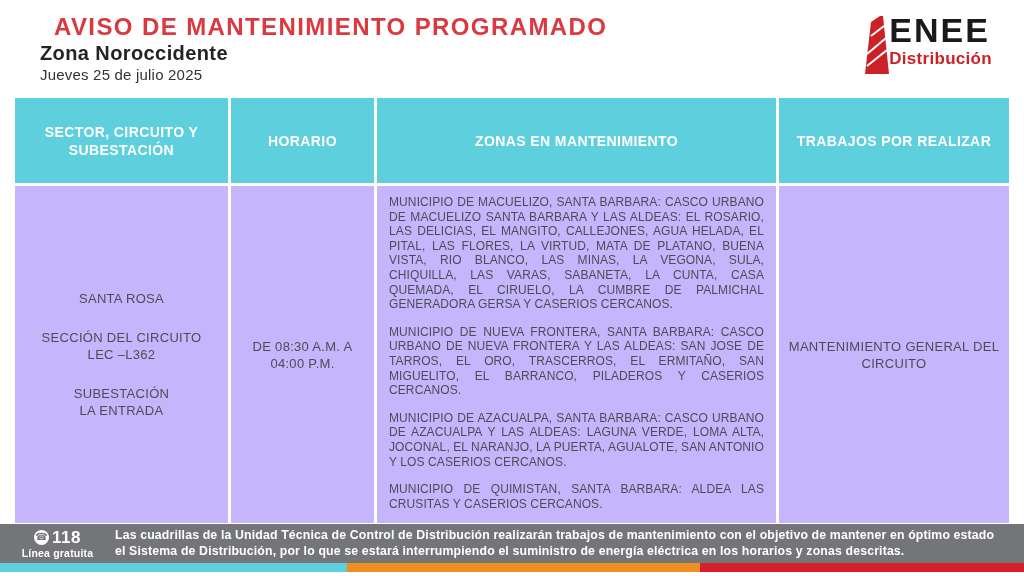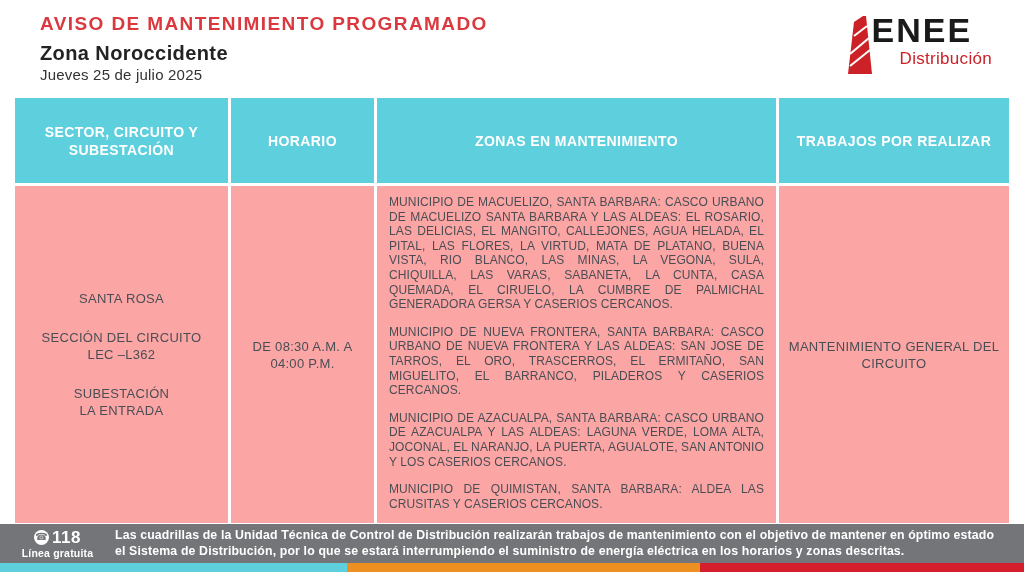--- a/index.html
+++ b/index.html
@@ -7,22 +7,22 @@
   body {
     font-family: "Liberation Sans", sans-serif;
     background: #ffffff;
     position: relative;
     overflow: hidden;
   }
   .page { position: absolute; inset: 0; background: #ffffff; }
 
   
   .doc-title {
-    position: absolute; left: 40px; top: 13px;
-    color: #d9393f; font-size: 19px; font-weight: bold;
+    position: absolute; left: 54px; top: 13px;
+    color: #d9393f; font-size: 24px; font-weight: bold;
     letter-spacing: 1.4px; white-space: nowrap;
   }
   .doc-zone {
     position: absolute; left: 40px; top: 42px;
     color: #232323; font-size: 20px; font-weight: bold;
     letter-spacing: 0.4px;
   }
   .doc-date {
     position: absolute; left: 40px; top: 66px;
     color: #333333; font-size: 15px; letter-spacing: 0.2px;
@@ -33,41 +33,41 @@
     position: absolute; right: 32px; top: 12px;
     display: flex; align-items: flex-start; gap: 0;
   }
   .logo-tower { width: 26px; height: 58px; margin-top: 4px; }
   .logo-text { display: flex; flex-direction: column; align-items: flex-start; }
   .logo-main {
     color: #1a1a1a; font-size: 34px; font-weight: bold;
     letter-spacing: 2px; line-height: 36px;
   }
   .logo-sub {
-    color: #cb2127; font-size: 17px; font-weight: normal;
-    letter-spacing: 0.3px; margin-top: 1px; margin-left: 28px;
+    color: #cb2127; font-size: 17px; font-weight: bold;
+    letter-spacing: 0.3px; margin-top: 1px;
   }
 
   
   .notice-table {
     position: absolute; left: 15px; top: 98px; width: 972px;
     display: grid;
     grid-template-columns: 213px 143px 399px 230px;
     grid-template-rows: 85px 337px;
     gap: 3px;
     background: #ffffff;
   }
   .th {
     background: #5ecfdd; color: #ffffff;
     display: flex; align-items: center; justify-content: center;
     text-align: center; font-weight: bold; font-size: 14px;
     letter-spacing: 0.4px; line-height: 18px; padding: 0 14px;
   }
   .td {
-    background: #fca5a5; color: #4a4e54;
+    background: #c4b5fd; color: #4a4e54;
   }
   .td-center {
     display: flex; flex-direction: column;
     align-items: center; justify-content: center;
     text-align: center; font-size: 13px; line-height: 17px;
     letter-spacing: 0.3px; padding: 0 9px;
   }
   .sector-block { margin: 11px 0; }
   .zonas-cell { padding: 9px 12px; }
   .zonas-cell p {

